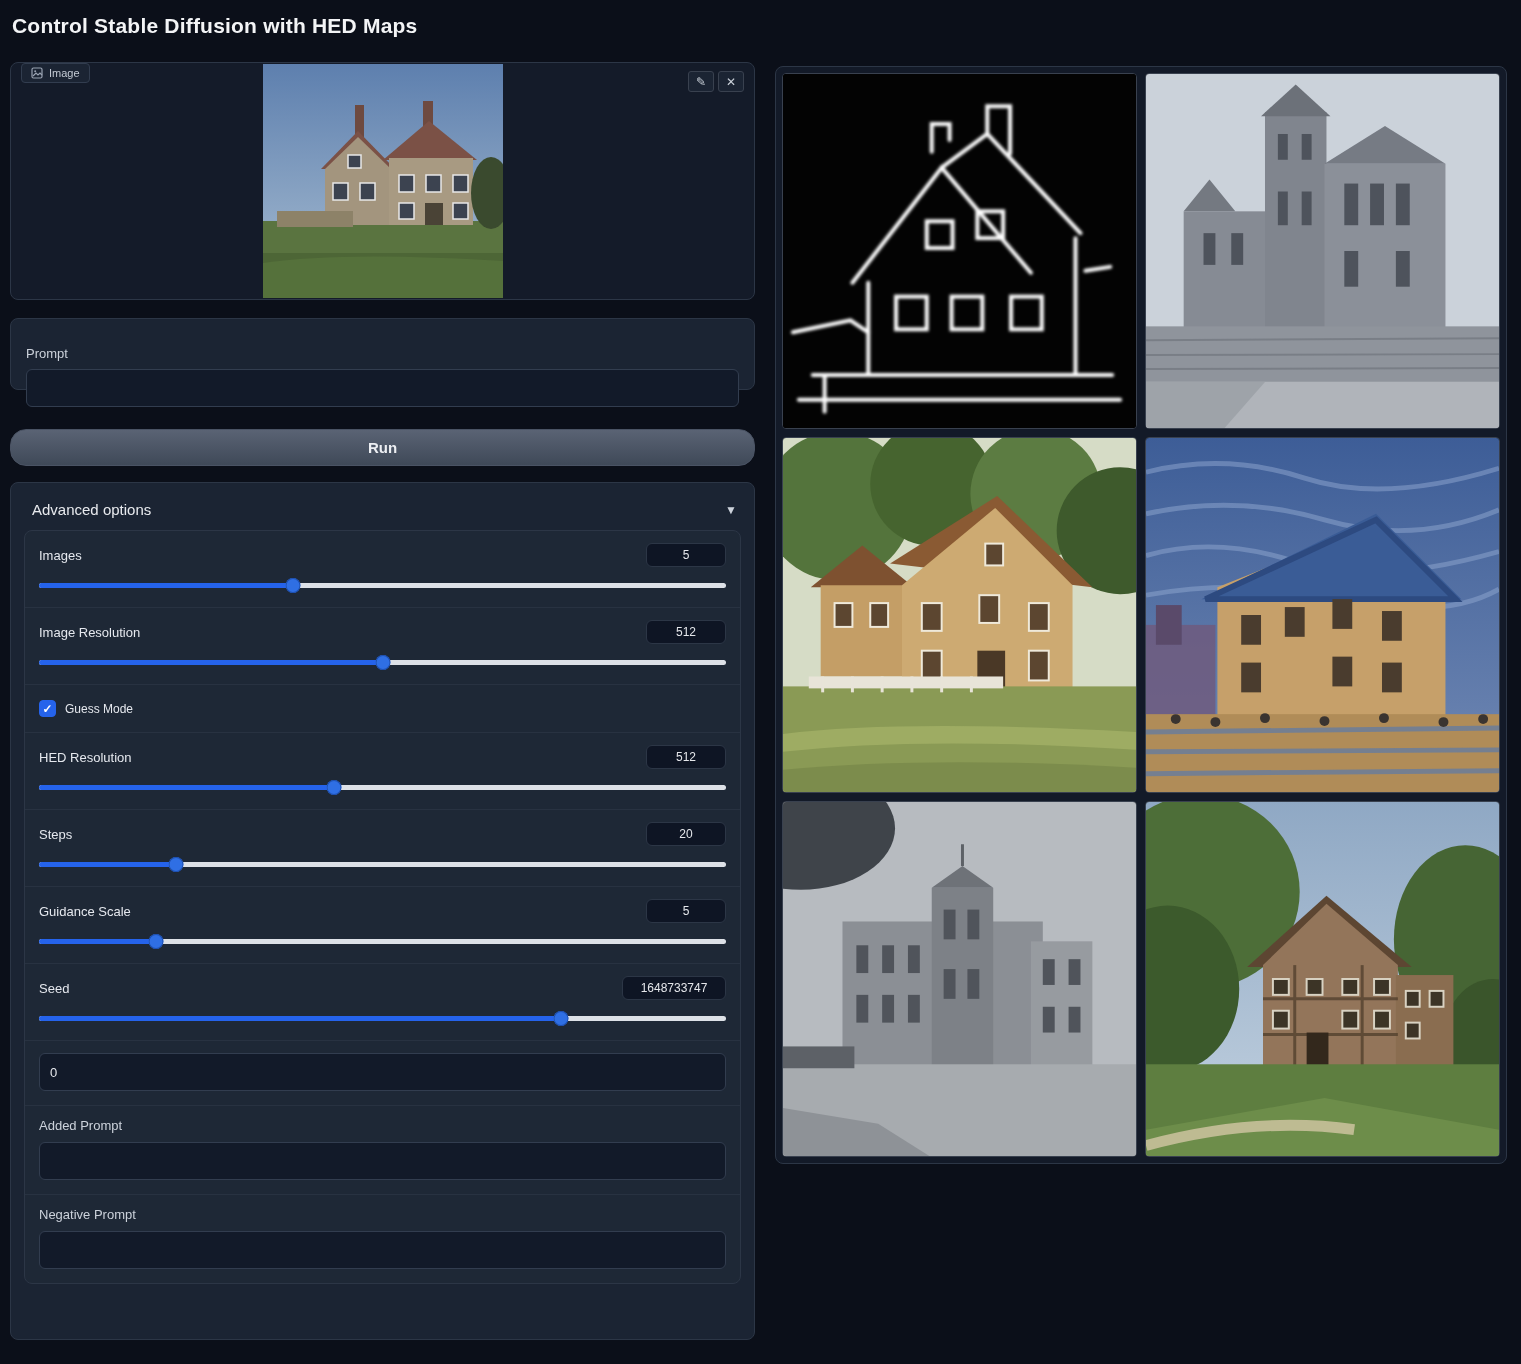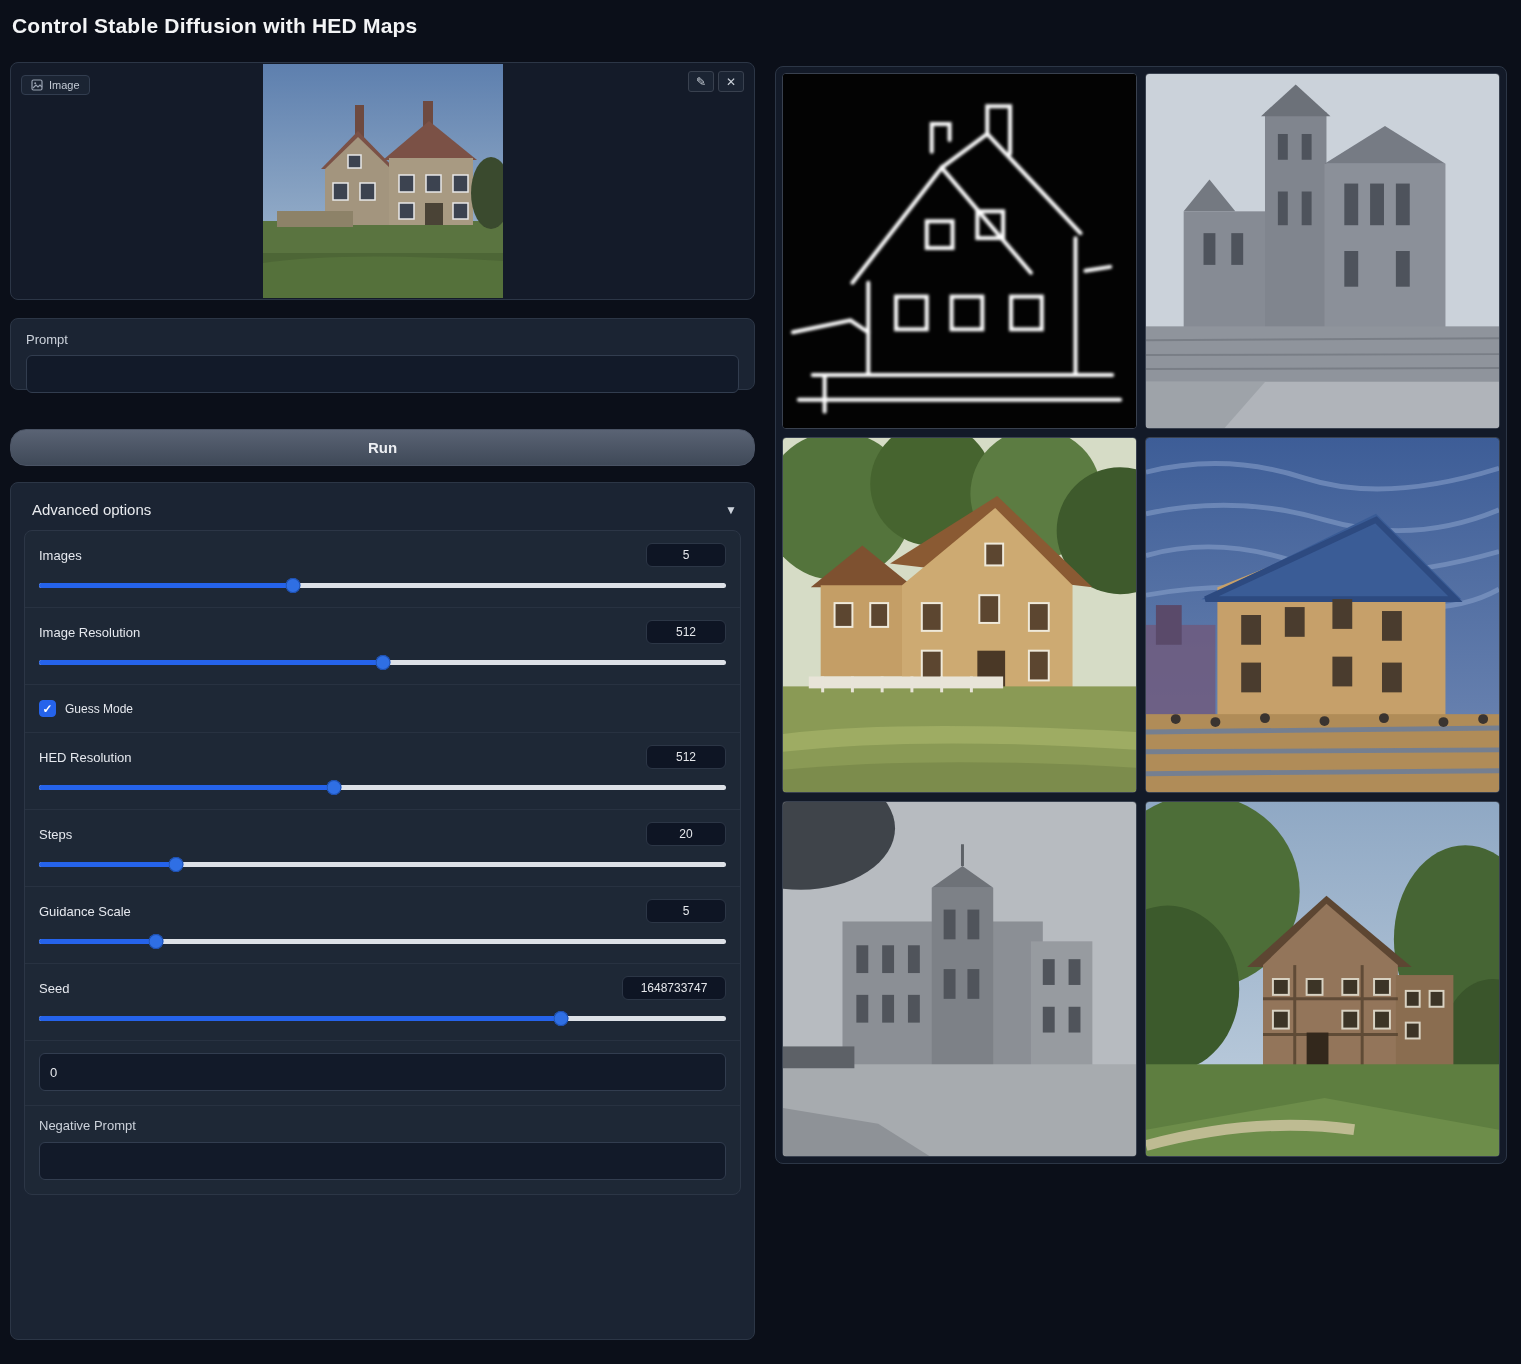--- a/index.html
+++ b/index.html
@@ -20,42 +20,42 @@
     background:#1b2433;
     border:1px solid #2c3646;
     border-radius:8px;
   }
   
   .image-panel {
     position:absolute; left:10px; top:62px; width:745px; height:238px;
     background:#141b29;
   }
   .image-tag {
-    position:absolute; left:10px; top:12px; z-index:3;
+    position:absolute; left:10px; top:0px; z-index:3;
     display:flex; align-items:center; gap:6px;
     background:#1b2433; border:1px solid #323d4f; border-radius:4px;
     padding:3px 9px; font-size:11px; color:#c3cad4;
   }
   .panel-actions {
     position:absolute; right:10px; top:8px; z-index:3; display:flex; gap:4px;
   }
   .icon-btn {
     width:26px; height:21px; display:flex; align-items:center; justify-content:center;
     background:#1b2433; border:1px solid #39414f; border-radius:3px;
     color:#cbd2da; font-size:12px; cursor:pointer; font-family:"Liberation Sans",sans-serif;
   }
   .uploaded-image {
     position:absolute; left:50%; transform:translateX(-50%);
     top:1px; bottom:1px; width:240px; overflow:hidden;
   }
   .uploaded-image svg { width:100%; height:100%; display:block; }
   
   .prompt-panel {
     position:absolute; left:10px; top:318px; width:745px; height:72px;
-    padding:13px 15px;
+    padding:27px 15px;
   }
   .field-label { display:block; font-size:13px; color:#ccd2db; margin-bottom:8px; }
   .text-input {
     width:100%; height:38px;
     background:#121a29; border:1px solid #323d4f; border-radius:6px;
     color:#e5e7eb; font-size:13px; padding:0 10px;
     font-family:"Liberation Sans",sans-serif;
   }
   
   .run-button {
@@ -278,20 +278,24 @@
           <div class="slider-track"></div>
           <div class="slider-fill" style="width: 76%;"></div>
           <div class="slider-thumb" style="left: 76%;"></div>
         </div>
       </div>
 
       <div class="form-row input-row">
         <input class="text-input" value="0" style="">
       </div>
 
+      <div class="form-row input-row">
+        <label class="field-label">Added Prompt</label>
+        <input class="text-input" value="" style="">
+      </div>
 
       <div class="form-row input-row">
         <label class="field-label">Negative Prompt</label>
         <input class="text-input" value="" style="">
       </div>
 
     </div>
   </section>
 
   <section class="gallery">

